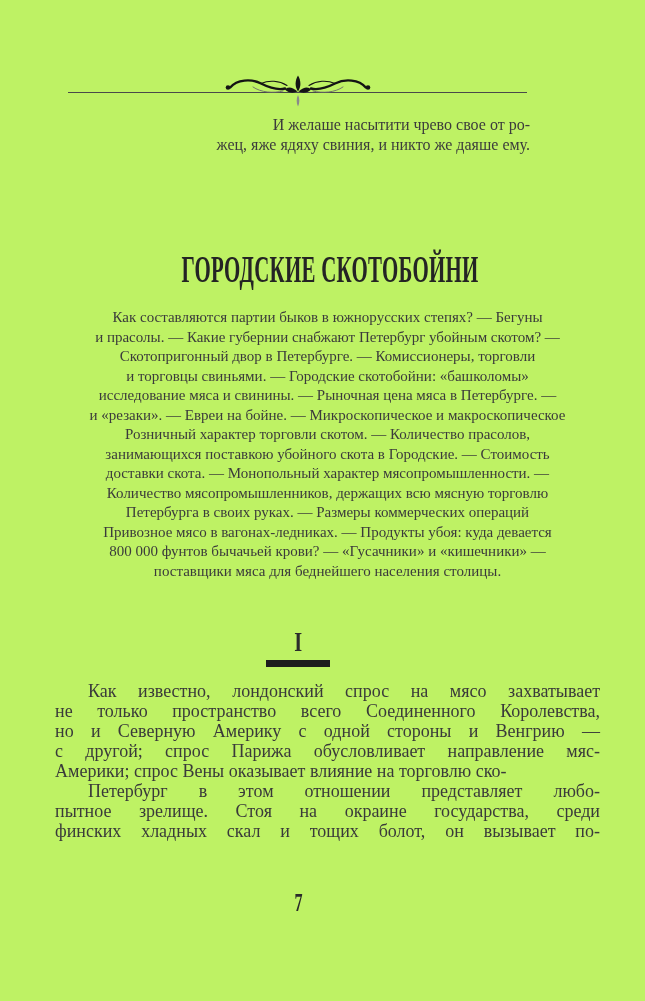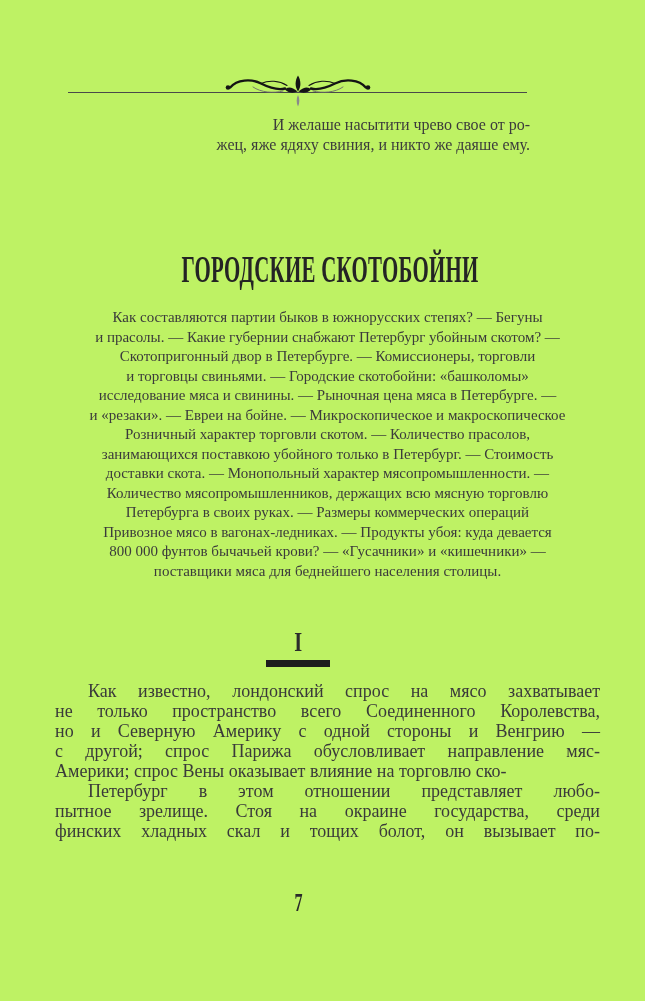--- a/index.html
+++ b/index.html
@@ -84,21 +84,21 @@
   </div>
 
   <div class="synopsis">
       <div class="line">Как составляются партии быков в южнорусских степях? — Бегуны</div>
       <div class="line">и прасолы. — Какие губернии снабжают Петербург убойным скотом? —</div>
       <div class="line">Скотопригонный двор в Петербурге. — Комиссионеры, торговли</div>
       <div class="line">и торговцы свиньями. — Городские скотобойни: «башколомы»</div>
       <div class="line">исследование мяса и свинины. — Рыночная цена мяса в Петербурге. —</div>
       <div class="line">и «резаки». — Евреи на бойне. — Микроскопическое и макроскопическое</div>
       <div class="line">Розничный характер торговли скотом. — Количество прасолов,</div>
-      <div class="line">занимающихся поставкою убойного только в Петербург. — Стоимость</div>
+      <div class="line">занимающихся поставкою убойного скота в Городские. — Стоимость</div>
       <div class="line">доставки скота. — Монопольный характер мясопромышленности. —</div>
       <div class="line">Количество мясопромышленников, держащих всю мясную торговлю</div>
       <div class="line">Петербурга в своих руках. — Размеры коммерческих операций</div>
       <div class="line">Привозное мясо в вагонах-ледниках. — Продукты убоя: куда девается</div>
       <div class="line">800 000 фунтов бычачьей крови? — «Гусачники» и «кишечники» —</div>
       <div class="line">поставщики мяса для беднейшего населения столицы.</div>
     </div>
 
   <div class="section-wrap">
     <span class="section-number">I</span>

